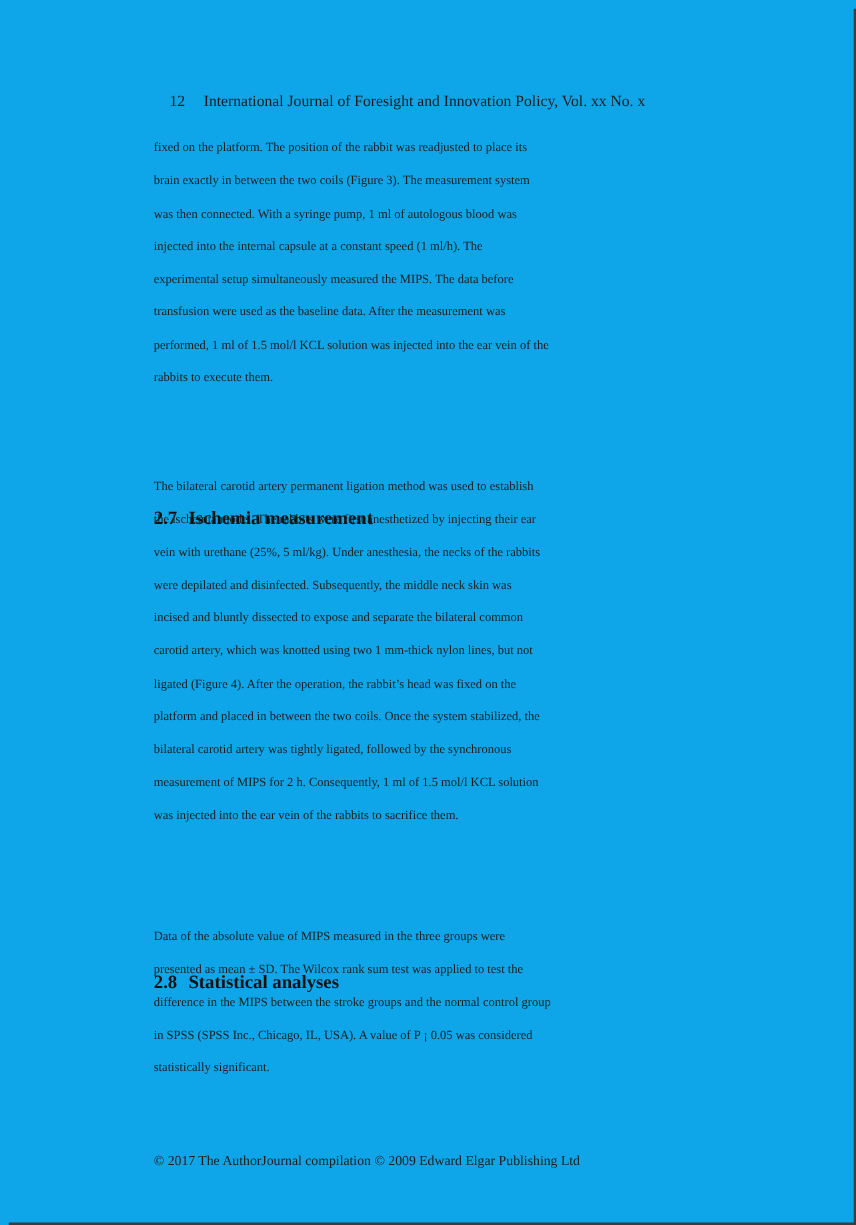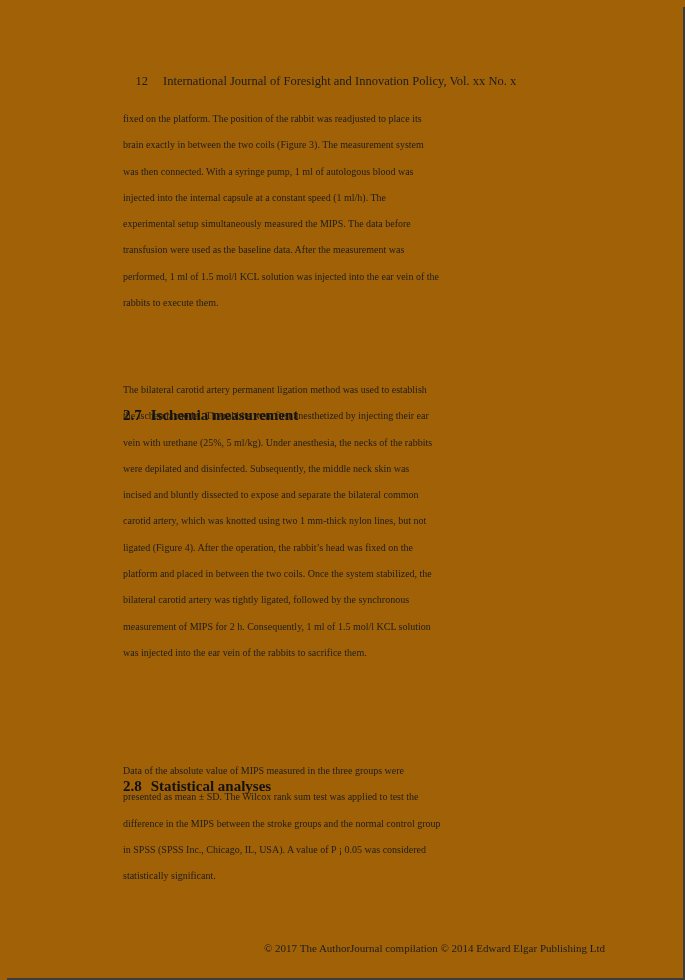--- a/index.html
+++ b/index.html
@@ -11,21 +11,21 @@
     width: 685px;
     height: 980px;
     position: relative;
     overflow: hidden;
     font-family: "Liberation Serif", "DejaVu Serif", serif;
     color: #1c1c1c;
   }
   .page {
     position: absolute;
     inset: 0;
-    background: #a16207;
+    background: #0ea5e9;
     padding-left: 18px;
   }
   .edge-right {
     position: absolute;
     top: 7px;
     right: 0;
     bottom: 0;
     width: 2px;
     background: #3c3c3c;
   }
@@ -54,21 +54,21 @@
     position: absolute;
     left: 123px;
     width: 550px;
     font-size: 10px;
     line-height: 26.3px;
     white-space: pre;
     color: #1c1c1c;
   }
   #para1 { top: 106px; }
   #para2 { top: 377px; }
-  #para3 { top: 758px; }
+  #para3 { top: 737px; }
   .section-heading {
     position: absolute;
     left: 123px;
     font-size: 15px;
     font-weight: bold;
     line-height: 20px;
     color: #111111;
   }
   #heading27 { top: 360px; }
   #heading28 { top: 731px; }
@@ -76,25 +76,24 @@
     display: inline-block;
     margin-right: 9px;
     margin-top: 45px;
   }
   .page-footer {
     position: absolute;
     left: 123px;
     top: 922px;
     width: 482px;
     display: flex;
-    justify-content: flex-end;
+    justify-content: flex-start;
     font-size: 11px;
     line-height: 14px;
     color: #1c1c1c;
-    margin-top: 19px;
   }
 </style>
 </head>
 <body>
 
 <div class="page">
 
   <div class="running-head">
     <span class="pageno">12</span><span>International Journal of Foresight and Innovation Policy, Vol. xx No. x</span>
   </div>
@@ -129,19 +128,19 @@
   </div>
 
   <div class="para" id="para3">Data of the absolute value of MIPS measured in the three groups were
 presented as mean ± SD. The Wilcox rank sum test was applied to test the
 difference in the MIPS between the stroke groups and the normal control group
 in SPSS (SPSS Inc., Chicago, IL, USA). A value of P ¡ 0.05 was considered
 statistically significant.</div>
 
   <div class="page-footer">
     <span>© 2017 The Author</span>
-    <span>Journal compilation © 2014 Edward Elgar Publishing Ltd</span>
+    <span>Journal compilation © 2009 Edward Elgar Publishing Ltd</span>
   </div>
 
   <div class="edge-right"></div>
   <div class="edge-bottom"></div>
 
 </div>
 
 </body></html>

